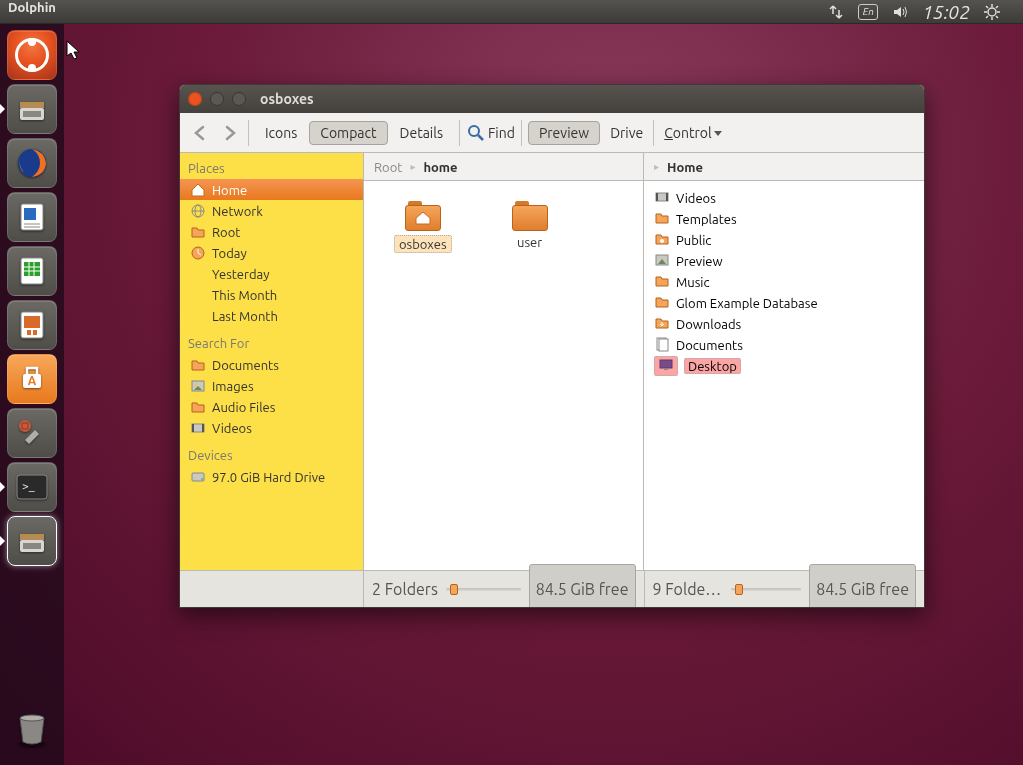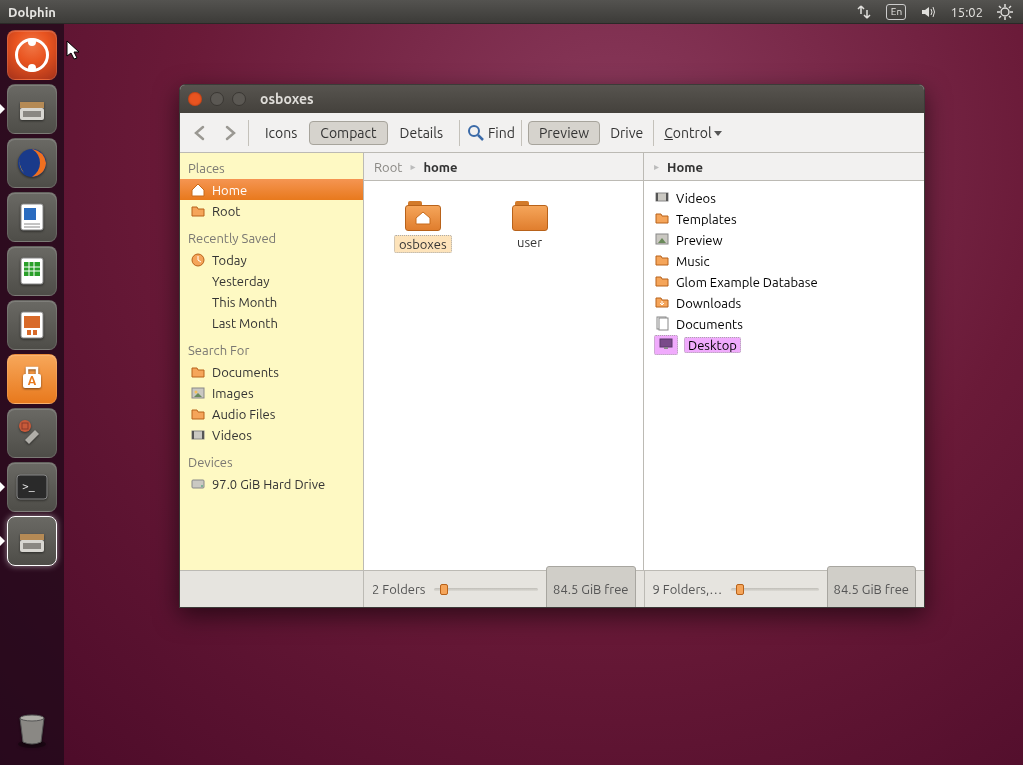--- a/index.html
+++ b/index.html
@@ -6,26 +6,26 @@
   html, body { width: 1023px; height: 765px; overflow: hidden; }
   body {
     background: radial-gradient(circle at 60% 20%, #8a3a5c 0%, #7a2a4a 25%, #6a1a38 50%, #4a0a28 100%);
     position: relative;
   }
 
   
   .topbar {
     position: absolute; top: 0; left: 0; right: 0; height: 24px;
     background: linear-gradient(#545350, #3c3b38);
-    color: #e6e5e2; font-size: 13px; display: flex; align-items: center;
+    color: #e6e5e2; font-size: 13px; display: flex; 
     padding-left: 8px; font-weight: bold;
     border-bottom: 1px solid #2a2927;
     z-index: 100;
   }
-  .topbar-right { margin-left: auto; display: flex; align-items: center; gap: 14px; padding-right: 10px; font-weight: normal; }
+  .topbar-right { margin-left: auto; display: flex; align-items: center; gap: 14px; padding-right: 23px; font-weight: normal; font-style: italic; }
   .topbar-right .ind { display: flex; align-items: center; justify-content: center; }
   .kbd-ind { width: 20px; height: 16px; border: 1px solid #ccc; border-radius: 3px; font-size: 10px; display: flex; align-items: center; justify-content: center; }
   .topbar-right svg { fill: #e0dfdc; }
 
   
   .launcher {
     position: absolute; left: 0; top: 24px; bottom: 0; width: 64px;
     background: rgba(30, 10, 25, 0.75);
     display: flex; flex-direction: column; align-items: center;
     padding-top: 6px; gap: 4px;
@@ -77,21 +77,21 @@
   .navbtn { width:24px; height:28px; display:flex; align-items:center; justify-content:center; color:#888; }
   .group { display:flex; align-items:center; gap:2px; }
   .pill { padding:3px 10px; border-radius:4px; cursor:pointer; color:#333; }
   .pill.pressed { background:#d6d3cd; border:1px solid #a7a49c; }
   .menu-item { padding:2px 4px; color:#333; cursor:pointer; }
   .arrow-down { display:inline-block; width:0; height:0; border-left:4px solid transparent; border-right:4px solid transparent; border-top:5px solid #555; margin-left:2px; vertical-align:middle; }
   .sep { width:1px; height:26px; background:#c4c1ba; }
 
   .content { position:absolute; top:68px; bottom:20px; left:0; right:0; display:flex; }
 
-  .sidebar { width:184px; background:#fef9c3; border-right:1px solid #bcbab4; overflow:hidden; font-size:13px; color:#333; padding-top:4px; }
+  .sidebar { width:184px; background:#fde047; border-right:1px solid #bcbab4; overflow:hidden; font-size:13px; color:#333; padding-top:4px; }
   .sb-head { padding:4px 8px 4px 8px; color:#7a7873; font-size:13px; }
   .sb-item { display:flex; align-items:center; gap:6px; padding:2px 8px 2px 10px; height:21px; }
   .sb-item.sel { background:linear-gradient(#f59552, #e8791d); color:#fff; }
   .sb-item .ic { width:16px; height:16px; display:flex; align-items:center; justify-content:center; }
 
   .panel { flex:1; display:flex; flex-direction:column; border-right:1px solid #bcbab4; background:#fff; position:relative; }
   .panel:last-child { border-right:none; }
   .breadcrumb { height:28px; display:flex; align-items:center; padding:0 10px; gap:8px; font-size:13px; color:#8a8884; background:#f2f1f0; border-bottom:1px solid #bcbab4; }
   .breadcrumb .crumb { color:#8a8884; }
   .breadcrumb .crumb.strong { color:#333; font-weight:bold; }
@@ -101,23 +101,23 @@
   .iconview { display:flex; gap:60px; padding:20px 30px; }
   .iconview .folder { display:flex; flex-direction:column; align-items:center; gap:4px; font-size:13px; color:#333; }
   .iconview .folder.sel span { background:#fde3ba; border:1px dotted #aaa; padding:1px 4px; border-radius:2px; }
   .folder-glyph { width:36px; height:30px; position:relative; }
   .folder-glyph .tab { position:absolute; top:0; left:3px; width:14px; height:6px; background:#d27a2a; border-radius:2px 2px 0 0; }
   .folder-glyph .body { position:absolute; top:4px; left:0; right:0; bottom:0; background:linear-gradient(#f5a55a, #e07e2e); border-radius:3px; border:1px solid #b8621a; }
 
   .listview { padding:6px 0; font-size:13px; }
   .list-row { display:flex; align-items:center; gap:6px; padding:2px 10px; height:21px; }
   .list-row.sel { }
-  .list-row.sel span { background:#f0abfc; border:1px dotted #aaa; padding:0 3px; border-radius:2px; }
-
-  .statusbar { position:absolute; bottom:0; left:0; right:0; height:37px; background:#e6e4df; border-top:1px solid #bcbab4; display:flex; font-size:13px; color:#555; }
+  .list-row.sel span { background:#fca5a5; border:1px dotted #aaa; padding:0 3px; border-radius:2px; }
+
+  .statusbar { position:absolute; bottom:0; left:0; right:0; height:37px; background:#e6e4df; border-top:1px solid #bcbab4; display:flex; font-size:16px; color:#555; }
   .status-seg { flex:1; display:flex; align-items:center; padding:0 8px; gap:8px; border-right:1px solid #bcbab4; }
   .status-seg:first-child { flex:0 0 184px; }
   .status-seg:last-child { border-right:none; }
   .zoom { flex:1; display:flex; align-items:center; }
   .zoom-track { flex:1; height:3px; background:linear-gradient(#c0beb8, #dcdad4); border-radius:2px; position:relative; }
   .zoom-handle { position:absolute; left:6%; top:-4px; width:8px; height:11px; background:#f5a55a; border:1px solid #b8621a; border-radius:2px; }
   .disk-badge { background:#d0cec8; border:1px solid #a8a6a0; border-radius:3px; padding:15px 6px; color:#555; }
   .trunc { max-width:70px; white-space:nowrap; overflow:hidden; text-overflow:ellipsis; }
 </style>
 </head>
@@ -131,21 +131,21 @@
           <path d="M5 2 L5 10 M5 2 L2 5 M5 2 L8 5 M11 14 L11 6 M11 14 L8 11 M11 14 L14 11" stroke="#e0dfdc" stroke-width="1.5" fill="none"></path>
         </svg>
       </span>
     <span class="ind kbd-ind">En</span>
     <span class="ind">
         <svg width="16" height="16">
           <path d="M2 6 L5 6 L9 3 L9 13 L5 10 L2 10 Z" fill="#e0dfdc"></path>
           <path d="M11 5 Q13 8 11 11 M13 3 Q16 8 13 13" stroke="#e0dfdc" fill="none"></path>
         </svg>
       </span>
-    <span class="ind" style="font-size:13px;">15:02</span>
+    <span class="ind" style="font-size:19px;">15:02</span>
     <span class="ind">
         <svg width="16" height="16">
           <circle cx="8" cy="8" r="4" fill="none" stroke="#e0dfdc" stroke-width="1.5"></circle>
           <g stroke="#e0dfdc" stroke-width="1.5">
             <line x1="8" y1="0" x2="8" y2="3"></line>
             <line x1="8" y1="13" x2="8" y2="16"></line>
             <line x1="0" y1="8" x2="3" y2="8"></line>
             <line x1="13" y1="8" x2="16" y2="8"></line>
             <line x1="2" y1="2" x2="4" y2="4"></line>
             <line x1="12" y1="12" x2="14" y2="14"></line>
@@ -295,27 +295,36 @@
             <span class="ic">
               <svg width="16" height="16">
                 <path d="M2 8 L8 2 L14 8 L14 14 L2 14 Z" fill="#fff" stroke="#c86a1a"></path>
               </svg>
             </span>
             <span>Home</span>
           </div>
           <div class="sb-item">
             <span class="ic">
               <svg width="16" height="16">
+                <circle cx="8" cy="8" r="6" fill="none" stroke="#888"></circle>
+                <ellipse cx="8" cy="8" rx="3" ry="6" fill="none" stroke="#888"></ellipse>
+                <line x1="2" y1="8" x2="14" y2="8" stroke="#888"></line>
+              </svg>
+            </span>
+            <span>Network</span>
+          </div>
+          <div class="sb-item">
+            <span class="ic">
+              <svg width="16" height="16">
                 <path d="M2 4 L7 4 L8 6 L14 6 L14 13 L2 13 Z" fill="#f5a55a" stroke="#b8621a"></path>
               </svg>
             </span>
             <span>Root</span>
           </div>
         </div>
-      <div class="sb-head" style="margin-top:6px;">Recently Saved</div>
       <div id="sb-recent">
           <div class="sb-item">
             <span class="ic">
               <svg width="16" height="16">
                 <circle cx="8" cy="8" r="6" fill="#f5a55a" stroke="#b8621a"></circle>
                 <path d="M8 8 L8 4 M8 8 L11 10" stroke="#fff"></path>
               </svg>
             </span>
             <span>Today</span>
           </div>
@@ -436,20 +445,27 @@
               <span>Videos</span>
             </div>
             <div class="list-row">
               <span class="ic"><svg width="16" height="16">
                   <path d="M2 4 L7 4 L8 6 L14 6 L14 13 L2 13 Z" fill="#f5a55a" stroke="#b8621a"></path>
                 </svg></span>
               <span>Templates</span>
             </div>
             <div class="list-row">
               <span class="ic"><svg width="16" height="16">
+                  <path d="M2 4 L7 4 L8 6 L14 6 L14 13 L2 13 Z" fill="#f5a55a" stroke="#b8621a"></path>
+                  <circle cx="8" cy="10" r="2" fill="#fff"></circle>
+                </svg></span>
+              <span>Public</span>
+            </div>
+            <div class="list-row">
+              <span class="ic"><svg width="16" height="16">
                   <rect x="2" y="3" width="12" height="10" fill="#cac8c2" stroke="#888"></rect>
                   <path d="M4 12 L8 7 L12 12" fill="#6a8a5a"></path>
                 </svg></span>
               <span>Preview</span>
             </div>
             <div class="list-row">
               <span class="ic"><svg width="16" height="16">
                   <path d="M2 4 L7 4 L8 6 L14 6 L14 13 L2 13 Z" fill="#f5a55a" stroke="#b8621a"></path>
                 </svg></span>
               <span>Music</span>

